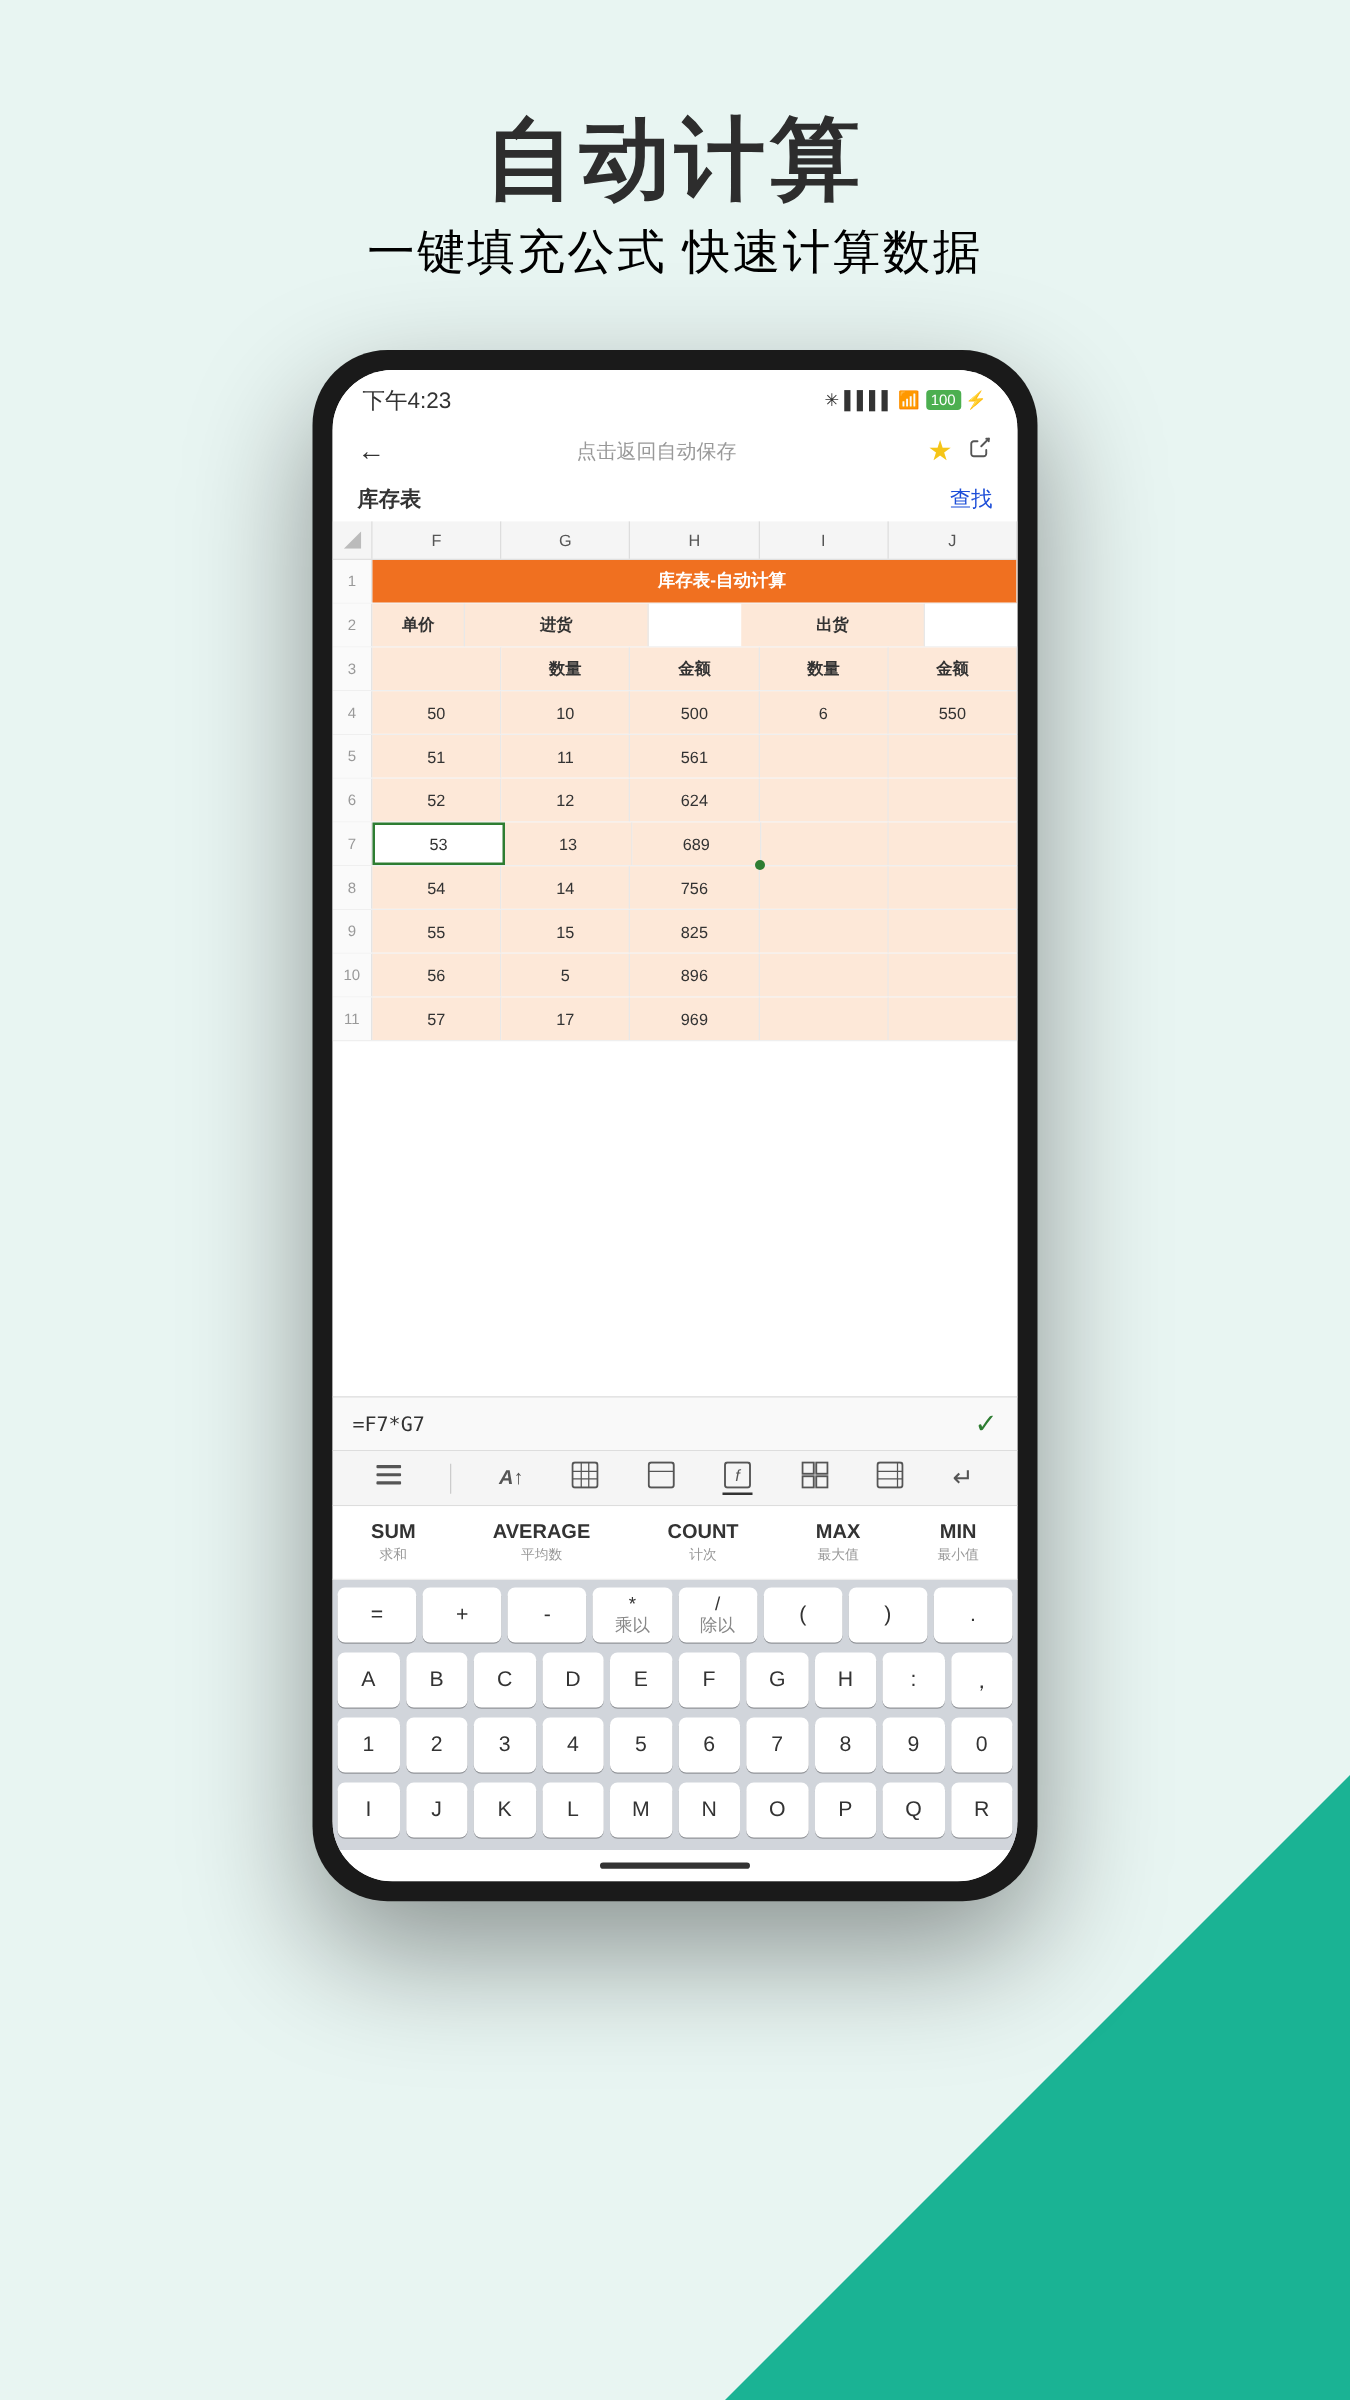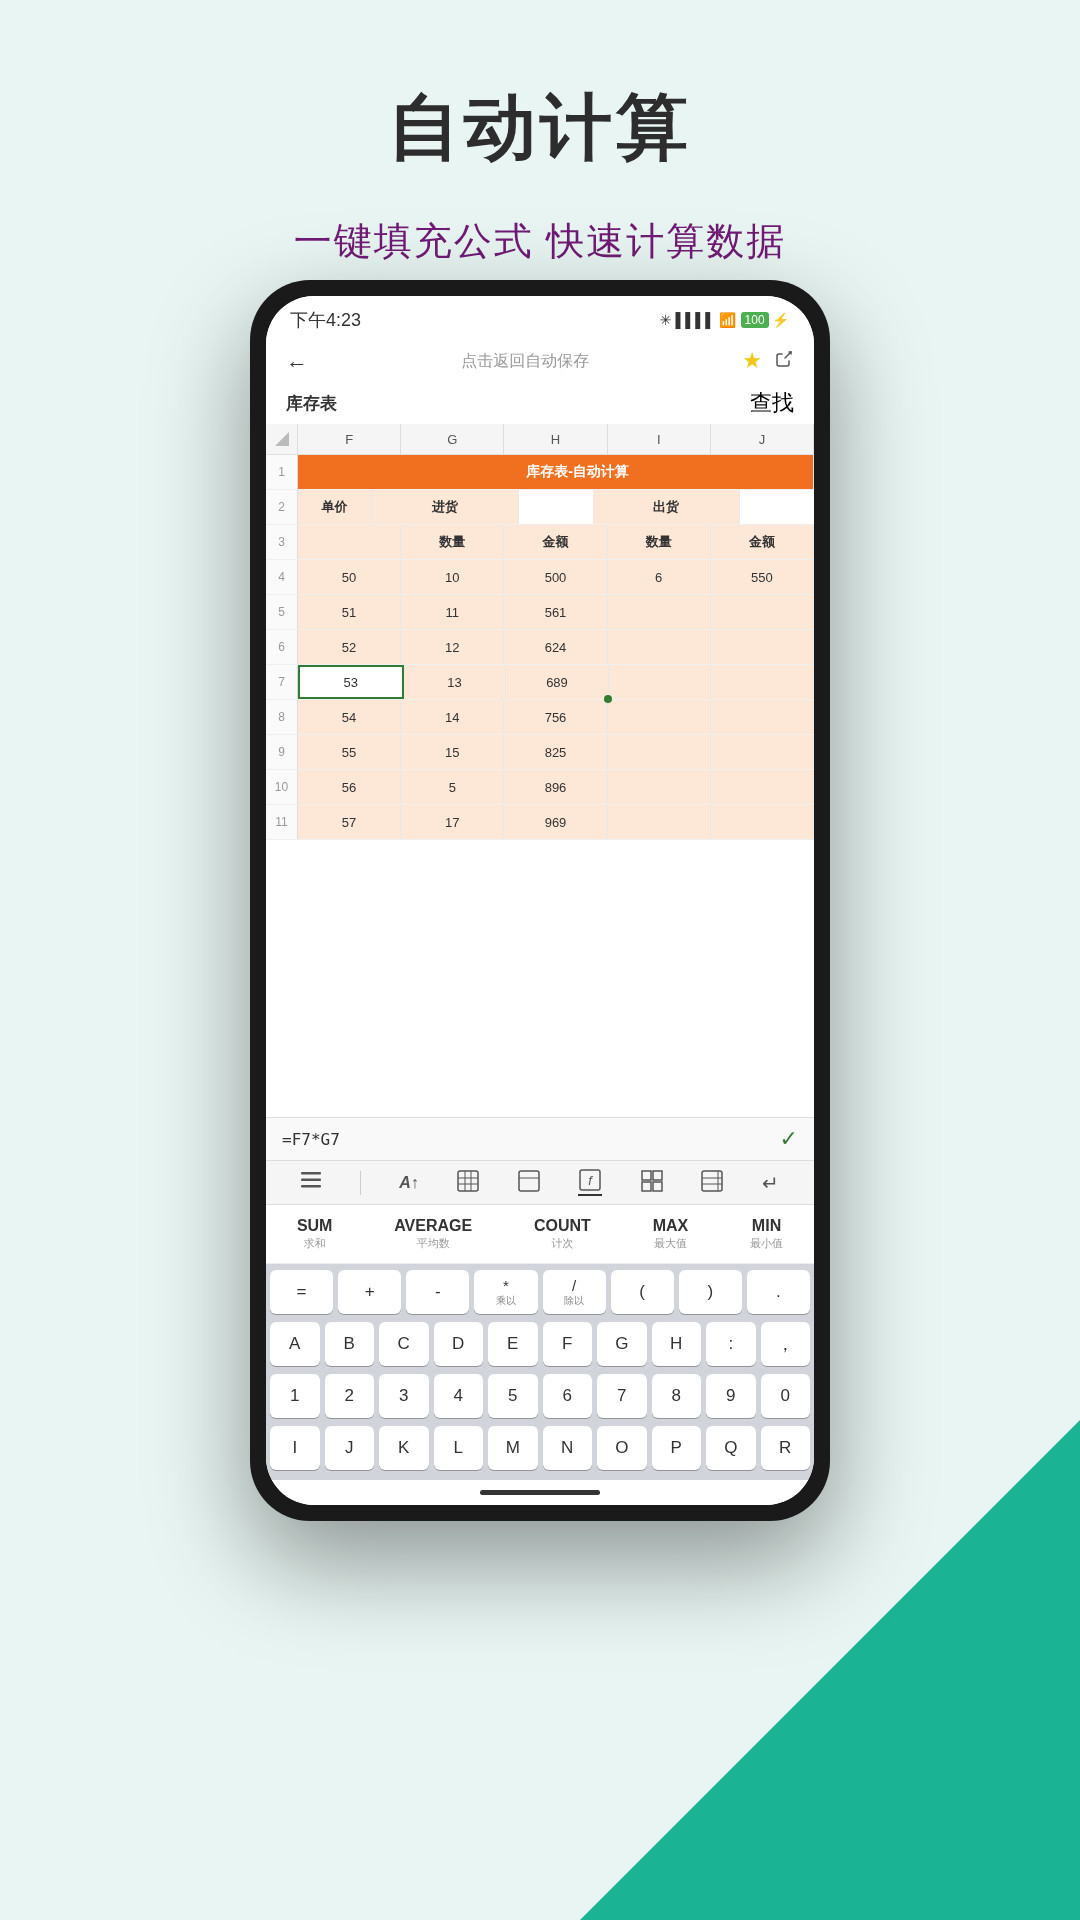--- a/index.html
+++ b/index.html
@@ -32,22 +32,21 @@
       color: #2d2d2d;
       padding-top: 80px;
       letter-spacing: 4px;
       position: relative;
       z-index: 1;
     }
 
     .page-subtitle {
       text-align: center;
       font-size: 38px;
-      color: #701a75;
-      margin-top: 40px;
+      color: #000000;
       letter-spacing: 2px;
       position: relative;
       z-index: 1;
     }
 
     
     .phone-container {
       position: absolute;
       top: 280px;
       left: 50%;
@@ -141,22 +140,22 @@
       flex-shrink: 0;
     }
 
     .sheet-name {
       font-size: 17px;
       font-weight: 600;
       color: #333;
     }
 
     .sheet-find {
-      font-size: 22px;
-      color: #000000;
+      font-size: 17px;
+      color: #1d4ed8;
     }
 
     
     .spreadsheet-container {
       flex: 1;
       overflow: hidden;
       background: #fff;
     }
 
     .spreadsheet {
@@ -349,21 +348,21 @@
     }
 
     .key-sub {
       display: flex;
       flex-direction: column;
       align-items: center;
       font-size: 15px;
     }
 
     .key-sub-text {
-      font-size: 10px;
+      font-size: 14px;
       color: #888;
     }
 
     
     .home-indicator {
       background: #fff;
       padding: 10px;
       display: flex;
       justify-content: center;
       flex-shrink: 0;

